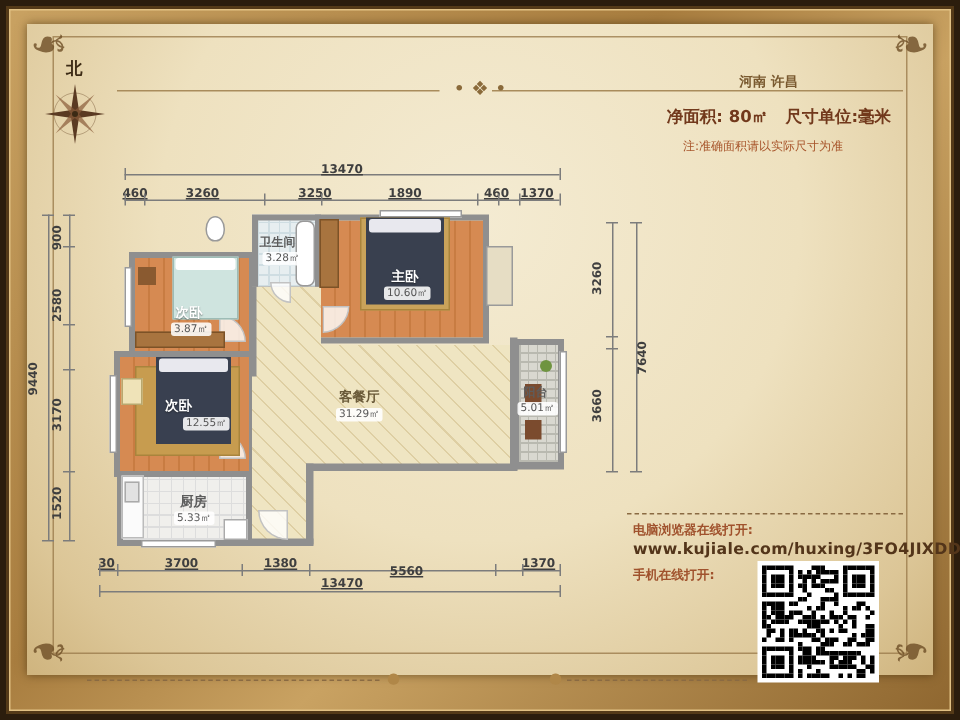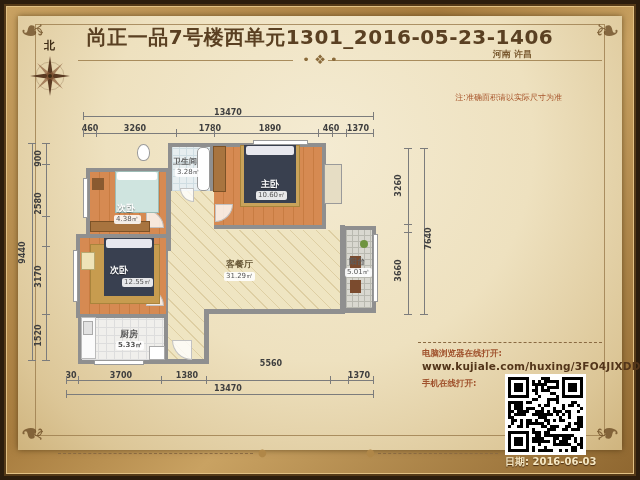--- a/index.html
+++ b/index.html
@@ -32,21 +32,21 @@
      repeating-linear-gradient(90deg,#cfdde2 0 1px,transparent 1px 7px),#e7eef0;}
   .tile-kitchen{background:
      repeating-linear-gradient(0deg,#ddd 0 1px,transparent 1px 8px),
      repeating-linear-gradient(90deg,#ddd 0 1px,transparent 1px 8px),#f0efec;}
   .tile-balcony{background:
      repeating-linear-gradient(0deg,#b9b9b0 0 1px,transparent 1px 6px),
      repeating-linear-gradient(90deg,#b9b9b0 0 1px,transparent 1px 6px),#d9d8d0;}
   .room-name{position:absolute;font-size:9px;font-weight:bold;color:#fff;text-shadow:0 1px 1px rgba(0,0,0,.45);white-space:nowrap;}
   .room-name.dark{color:#5d5d5d;text-shadow:none;}
   .area-chip{position:absolute;font-size:7px;color:#555;background:rgba(255,255,255,.88);padding:0 2px;border-radius:2px;white-space:nowrap;line-height:9px;}
-  .dim{position:absolute;font-size:8px;font-weight:bold;color:#3f3f3f;white-space:nowrap;transform:translateX(-50%);}
+  .dim{position:absolute;font-size:8px;font-weight:bold;color:#3f3f3f;white-space:nowrap;transform:translateX(-50%);text-decoration:underline;}
   .dimv{position:absolute;font-size:8px;font-weight:bold;color:#3f3f3f;width:34px;text-align:center;transform:rotate(-90deg);}
   .dline{position:absolute;background:#7c7c7c;}
   .window{position:absolute;background:#fff;border:1px solid #9a9a9a;box-sizing:border-box;}
   .door-arc{position:absolute;background:rgba(255,255,255,.8);border:1px solid #c2c2c2;box-sizing:border-box;}
   .furn{position:absolute;box-sizing:border-box;}
   
   .dashed-h{position:absolute;border-top:1px dashed #8a6a42;}
   .info-label{position:absolute;font-size:8.5px;font-weight:bold;color:#a0522d;}
   .info-url{position:absolute;font-size:10.5px;font-weight:bold;color:#53351a;letter-spacing:.2px;}
   #qr{position:absolute;background:#fff;padding:3px;}
@@ -64,25 +64,28 @@
 
 <div id="stage">
   <div id="frame-gold"></div>
   <div id="parchment">
     <div id="inner-line"></div>
     <span class="corner-orn" style="left:2px;top:0px;transform:scaleX(-1);">❧</span>
     <span class="corner-orn" style="right:2px;top:0px;">❧</span>
     <span class="corner-orn" style="left:2px;bottom:2px;transform:scale(-1,-1);">❧</span>
     <span class="corner-orn" style="right:2px;bottom:2px;transform:scaleY(-1);">❧</span>
 
-    <div class="title">尚正一品7号楼西单元1301_2016-05-23-1406</div>
     <div class="loc">河南 许昌</div>
     <div class="sep-line" style="left:60px;width:215px;"></div>
     <div class="sep-line" style="left:310px;right:20px;"></div>
     <div class="sep-orn">• ❖ •</div>
+    <div class="area-line">
+      <span>净面积: 80㎡</span>&nbsp;&nbsp;
+      <span>尺寸单位:毫米</span>
+    </div>
     <div class="note-line">注:准确面积请以实际尺寸为准</div>
 
     <span class="compass-label" style="left:26px;top:22px;">北</span>
     <svg style="position:absolute;left:10px;top:38px;" width="44" height="44" viewBox="0 0 44 44">
       <circle cx="22" cy="22" r="14" fill="none" stroke="#7a5c3a" stroke-width="0.6" opacity="0.5"></circle>
       <g fill="#5a3a22">
         <polygon points="22,2 25,22 22,42 19,22"></polygon>
         <polygon points="2,22 22,19 42,22 22,25"></polygon>
       </g>
       <g fill="#8a5c3a" opacity="0.7">
@@ -150,55 +153,55 @@
       <div class="furn" style="left:332px;top:240px;width:11px;height:13px;background:#7b4b2e;"></div>
       <div class="furn" style="left:332px;top:264px;width:11px;height:13px;background:#7b4b2e;"></div>
 
       <span class="room-name dark" style="left:155px;top:140px;font-size:8px;">卫生间</span>
       <span class="area-chip" style="left:157px;top:152px;text-align:center;">3.28㎡</span>
 
       <span class="room-name" style="left:243px;top:162px;">主卧</span>
       <span class="area-chip" style="left:238px;top:175px;">10.60㎡</span>
 
       <span class="room-name" style="left:99px;top:186px;">次卧</span>
-      <span class="area-chip" style="left:96px;top:199px;">4.38㎡</span>
+      <span class="area-chip" style="left:96px;top:199px;">3.87㎡</span>
 
       <span class="room-name" style="left:92px;top:248px;">次卧</span>
       <span class="area-chip" style="left:104px;top:262px;">12.55㎡</span>
 
       <span class="room-name dark" style="left:102px;top:312px;">厨房</span>
-      <span class="area-chip" style="left:98px;top:325px;font-weight:bold;">5.33㎡</span>
+      <span class="area-chip" style="left:98px;top:325px;">5.33㎡</span>
 
       <span class="room-name dark" style="left:208px;top:242px;color:#6b5b3a;">客餐厅</span>
       <span class="area-chip" style="left:206px;top:256px;">31.29㎡</span>
 
       <span class="room-name dark" style="left:331px;top:240px;font-size:8px;">阳台</span>
       <span class="area-chip" style="left:327px;top:252px;">5.01㎡</span>
 
       <div class="dline" style="left:65px;top:100px;width:290px;height:1px;"></div>
       <div class="dline" style="left:65px;top:117px;width:290px;height:1px;"></div>
       <div class="dline" style="left:48px;top:364px;width:308px;height:1px;"></div>
       <div class="dline" style="left:48px;top:378px;width:308px;height:1px;"></div>
       <div class="dline" style="left:14px;top:127px;width:1px;height:217px;"></div>
       <div class="dline" style="left:28px;top:127px;width:1px;height:217px;"></div>
       <div class="dline" style="left:390px;top:132px;width:1px;height:166px;"></div>
       <div class="dline" style="left:406px;top:132px;width:1px;height:166px;"></div>
 
       <span class="dim" style="left:210px;top:92px;">13470</span>
       <span class="dim" style="left:72px;top:108px;">460</span>
       <span class="dim" style="left:117px;top:108px;">3260</span>
-      <span class="dim" style="left:192px;top:108px;">1780</span>
+      <span class="dim" style="left:192px;top:108px;">3250</span>
       <span class="dim" style="left:252px;top:108px;">1890</span>
       <span class="dim" style="left:313px;top:108px;">460</span>
       <span class="dim" style="left:340px;top:108px;">1370</span>
 
       <span class="dim" style="left:53px;top:355px;">30</span>
       <span class="dim" style="left:103px;top:355px;">3700</span>
       <span class="dim" style="left:169px;top:355px;">1380</span>
-      <span class="dim" style="left:253px;top:343px;">5560</span>
+      <span class="dim" style="left:253px;top:360px;">5560</span>
       <span class="dim" style="left:341px;top:355px;">1370</span>
       <span class="dim" style="left:210px;top:368px;">13470</span>
 
       <span class="dimv" style="left:-13px;top:232px;">9440</span>
       <span class="dimv" style="left:3px;top:138px;">900</span>
       <span class="dimv" style="left:3px;top:183px;">2580</span>
       <span class="dimv" style="left:3px;top:256px;">3170</span>
       <span class="dimv" style="left:3px;top:315px;">1520</span>
 
       <span class="dimv" style="left:363px;top:165px;">3260</span>
@@ -271,14 +274,13 @@
         <div class="qrow"><span class="m on"></span><span class="m"></span><span class="m"></span><span class="m"></span><span class="m"></span><span class="m"></span><span class="m on"></span><span class="m"></span><span class="m on"></span><span class="m"></span><span class="m"></span><span class="m"></span><span class="m on"></span><span class="m"></span><span class="m"></span><span class="m"></span><span class="m"></span><span class="m"></span><span class="m"></span><span class="m"></span><span class="m"></span><span class="m on"></span><span class="m on"></span><span class="m"></span><span class="m on"></span></div>
         <div class="qrow"><span class="m on"></span><span class="m on"></span><span class="m on"></span><span class="m on"></span><span class="m on"></span><span class="m on"></span><span class="m on"></span><span class="m"></span><span class="m on"></span><span class="m"></span><span class="m on"></span><span class="m on"></span><span class="m on"></span><span class="m on"></span><span class="m on"></span><span class="m"></span><span class="m"></span><span class="m on"></span><span class="m"></span><span class="m on"></span><span class="m"></span><span class="m on"></span><span class="m on"></span><span class="m"></span><span class="m"></span></div>
       </div>
 
     <div class="dashed-h" style="left:40px;top:437px;width:195px;"></div>
     <div class="dashed-h" style="left:360px;top:437px;width:120px;"></div>
     <span style="position:absolute;left:240px;top:431px;color:#b08748;font-size:10px;">●</span>
     <span style="position:absolute;left:348px;top:431px;color:#b08748;font-size:10px;">●</span>
   </div>
 
-  <span class="date-text" style="left:505px;top:455px;">日期: 2016-06-03</span>
 </div>
 
 </body></html>

